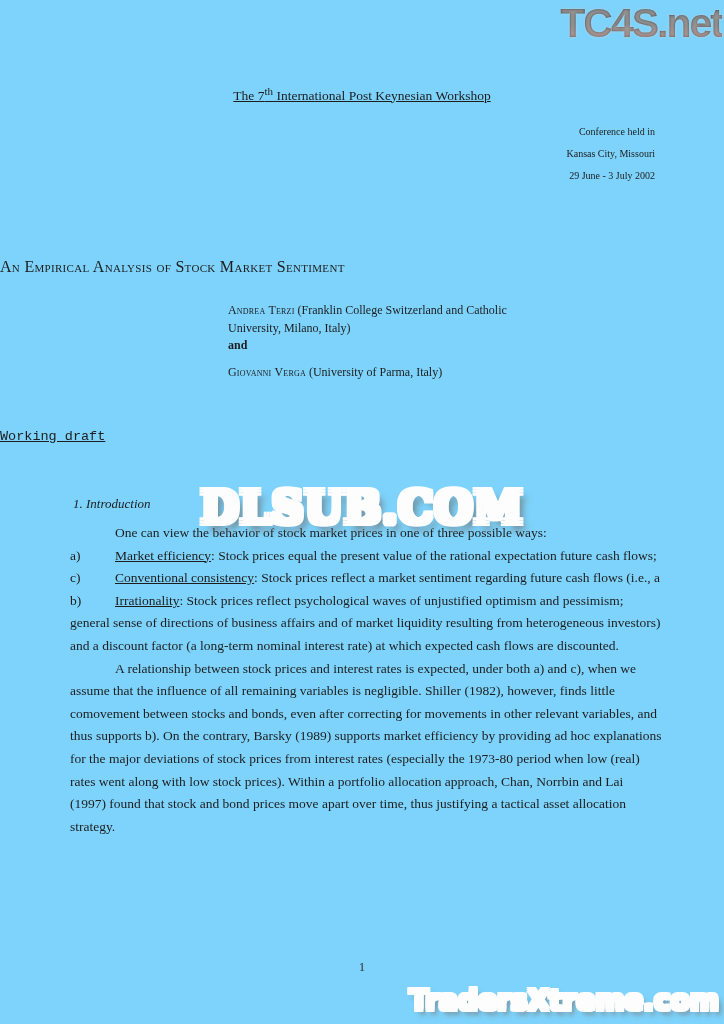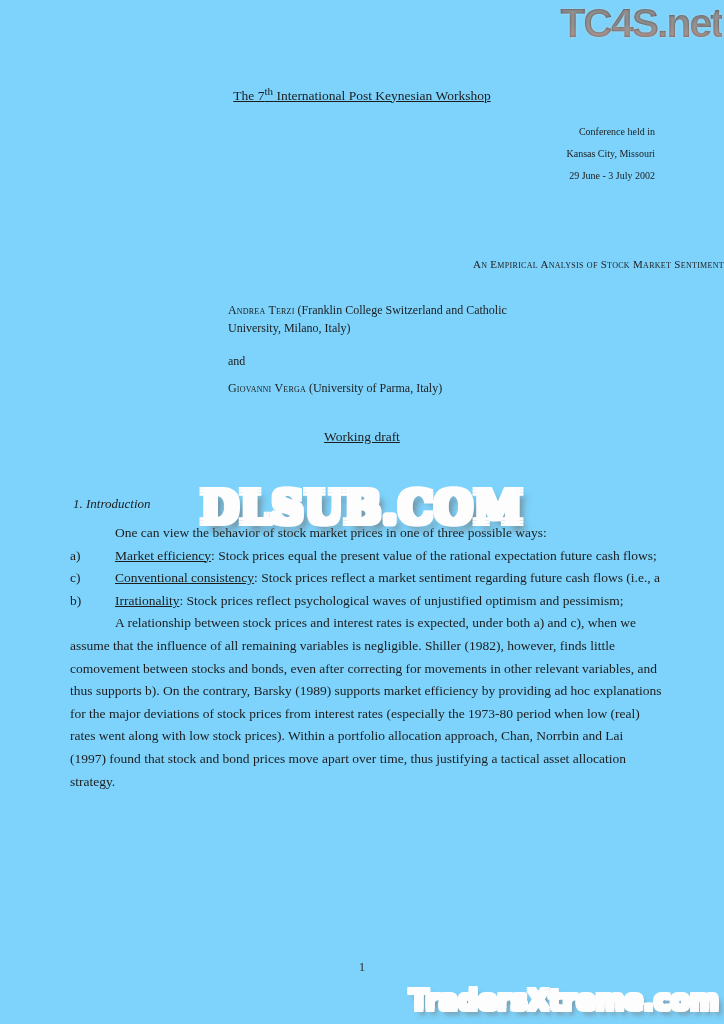--- a/index.html
+++ b/index.html
@@ -87,43 +87,44 @@
     text-align: right;
     font-size: 10px;
     line-height: 22px;
   }
 
   
   .paper-title {
     position: absolute;
     top: 258px;
     left: 0; right: 0;
-    text-align: right;
-    font-size: 11px;
+    text-align: left;
+    font-size: 16px;
     font-variant: small-caps;
     letter-spacing: 0.3px;
   }
   .authors {
     position: absolute;
     top: 302px;
     left: 228px;
     width: 292px;
     font-size: 12px;
     line-height: 17.5px;
   }
   .authors p { margin: 0; }
-  .authors .connector { margin-top: 16px; }
+  .authors .connector { margin-top: 0; font-weight: bold; }
   .authors .author2 { margin-top: 9px; }
   .sc { font-variant: small-caps; letter-spacing: 0.2px; }
   .working-draft {
     position: absolute;
     top: 429px;
     left: 0; right: 0;
-    text-align: center;
+    text-align: left;
     font-size: 13.5px;
+    font-family: Liberation Mono, monospace;
   }
   .working-draft span { text-decoration: underline; }
 
   
   .section-heading {
     position: absolute;
     top: 496px;
     left: 73px;
     font-size: 13px;
     font-style: italic;
@@ -187,19 +188,20 @@
 
   <div class="section-heading">1. Introduction</div>
 
   <div class="body-text">
     <p class="lead">One can view the behavior of stock market prices in one of three possible ways:</p>
 
     <div class="list-item"><span class="lbl">a)</span><span class="term">Market efficiency</span><span>: Stock prices equal the present value of the rational expectation future cash flows;</span></div>
     <div class="list-item"><span class="lbl">c)</span><span class="term">Conventional consistency</span><span>: Stock prices reflect a market sentiment regarding future cash flows (i.e., a</span></div>
     <div class="list-item"><span class="lbl">b)</span><span class="term">Irrationality</span><span>: Stock prices reflect psychological waves of unjustified optimism and pessimism;</span></div>
 
+    <p>general sense of directions of business affairs and of market liquidity resulting from heterogeneous investors) and a discount factor (a long-term nominal interest rate) at which expected cash flows are discounted.</p>
 
     <p class="para2">A relationship between stock prices and interest rates is expected, under both a) and c), when we assume that the influence of all remaining variables is negligible. Shiller (1982), however, finds little comovement between stocks and bonds, even after correcting for movements in other relevant variables, and thus supports b). On the contrary, Barsky (1989) supports market efficiency by providing ad hoc explanations for the major deviations of stock prices from interest rates (especially the 1973-80 period when low (real) rates went along with low stock prices). Within a portfolio allocation approach, Chan, Norrbin and Lai (1997) found that stock and bond prices move apart over time, thus justifying a tactical asset allocation strategy.</p>
   </div>
 
   <div class="page-number">1</div>
 
 </div>
 
 </body></html>

